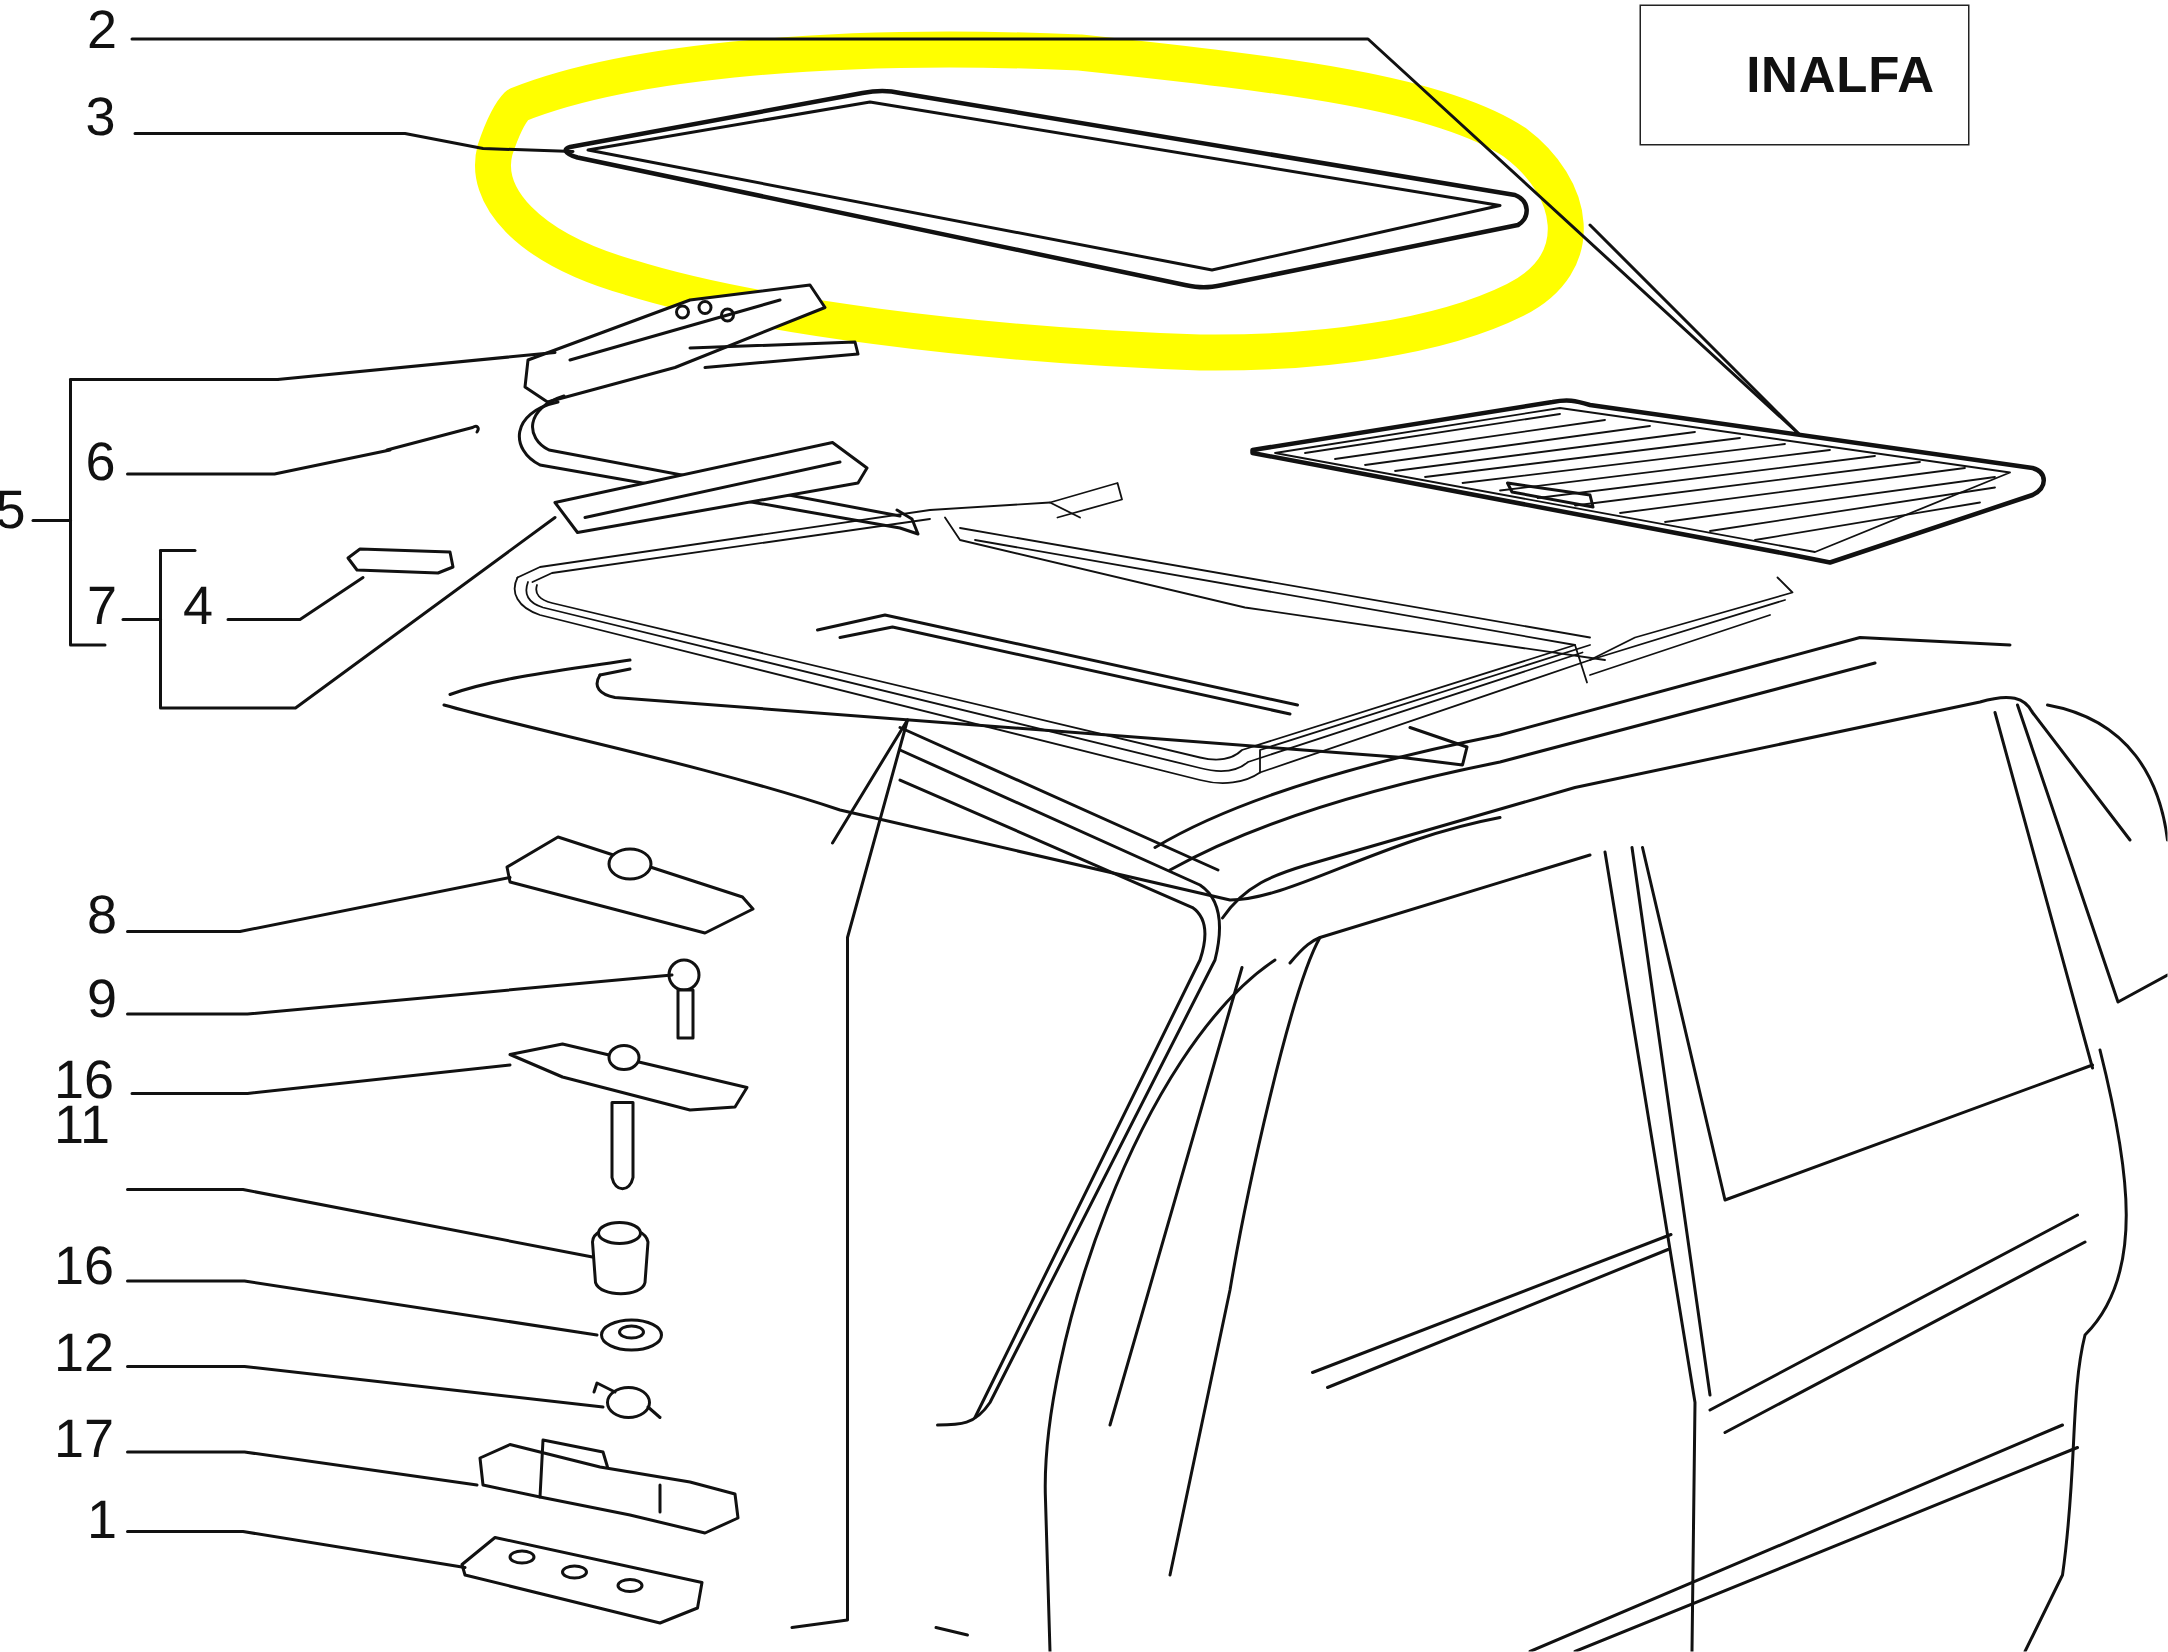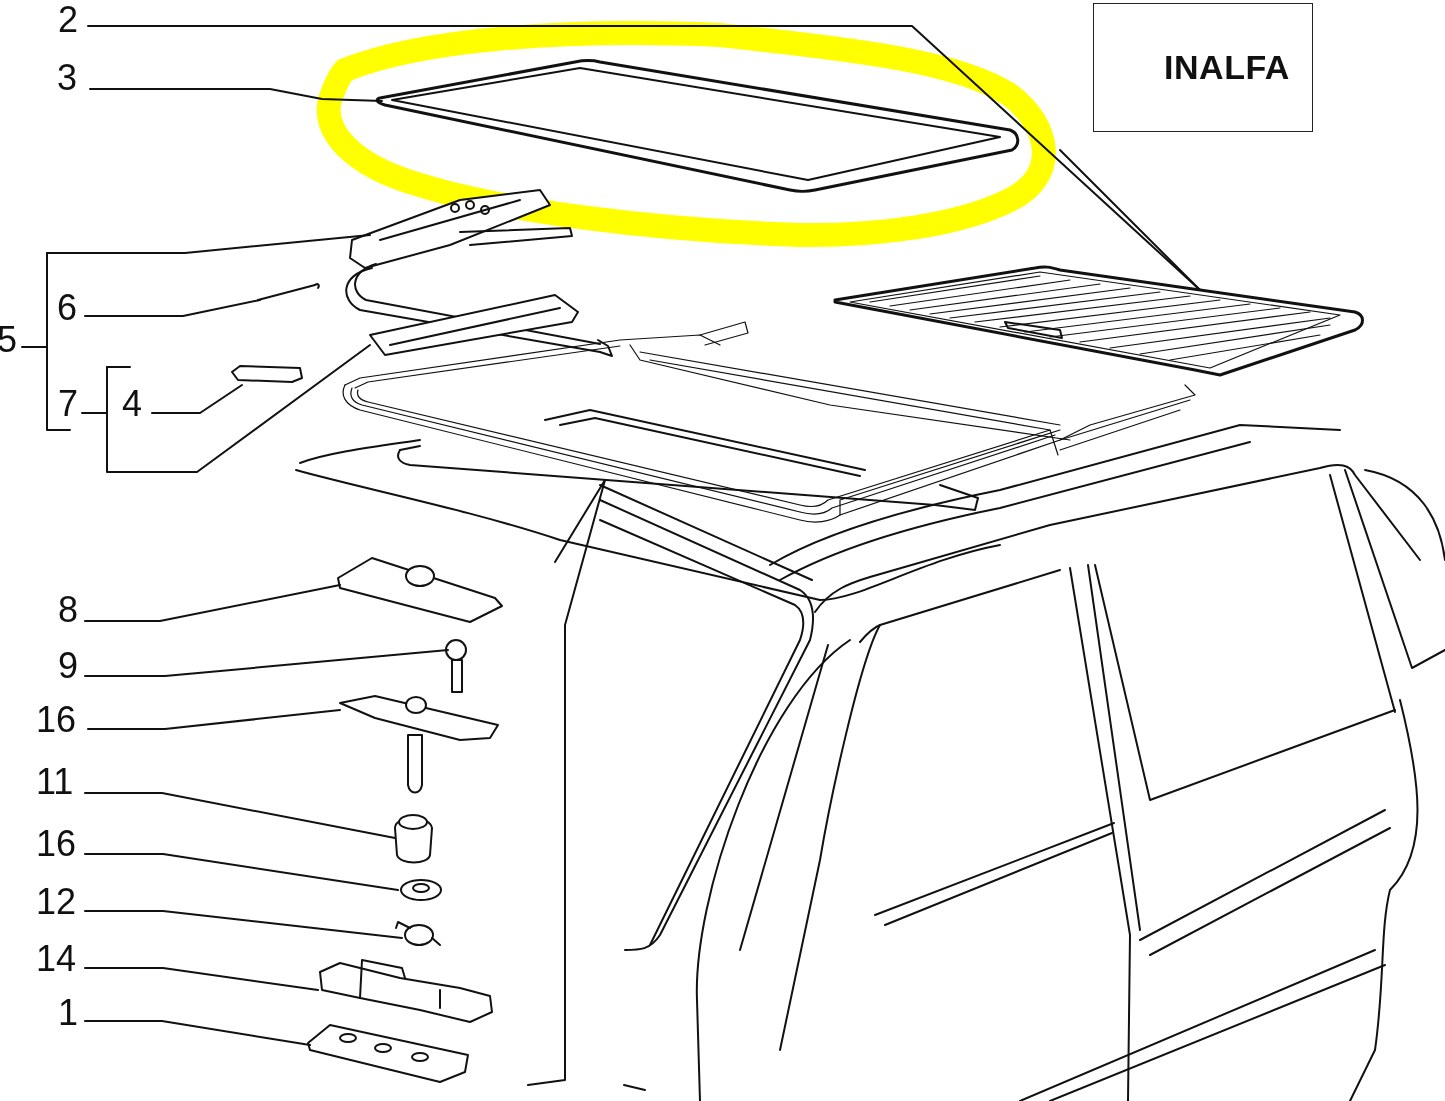--- a/index.html
+++ b/index.html
@@ -1,21 +1,21 @@
 <!DOCTYPE html>
 <html><head>
 <meta charset="utf-8">
 <style>
   html, body { margin: 0; padding: 0; background: #ffffff; }
   body { width: 1445px; height: 1101px; position: relative; overflow: hidden;
          font-family: "Liberation Sans", sans-serif; }
   #stage { position: absolute; left: 0; top: 0; width: 1445px; height: 1101px; }
   .callout { position: absolute; font-family: "Liberation Sans", sans-serif;
              font-size: 36px; line-height: 36px; color: #111; }
-  .brand-box { position: absolute; left: 1093px; top: 3px; width: 220px; height: 129px;
+  .brand-box { position: absolute; left: 1093px; top: 3px; width: 220px; height: 94px;
                border: 1.5px solid #222; box-sizing: border-box;
                display: flex; align-items: center; justify-content: center; padding-left: 48px; }
   .brand-text { font-family: "Liberation Sans", sans-serif; font-weight: bold;
                 font-size: 34px; color: #111; letter-spacing: 0.5px; }
   svg .ln { stroke: #111; fill: none; stroke-width: 2; stroke-linecap: round; stroke-linejoin: round; }
   svg .thin { stroke: #111; fill: none; stroke-width: 1.2; stroke-linecap: round; stroke-linejoin: round; }
   svg .thick { stroke: #111; fill: none; stroke-width: 3; stroke-linecap: round; stroke-linejoin: round; }
   svg .part { stroke: #111; fill: #fff; stroke-width: 2; stroke-linejoin: round; }
 </style>
 </head>
@@ -171,22 +171,22 @@
 
   <span class="callout" style="left:58px;top:2px">2</span>
   <span class="callout" style="left:57px;top:60px">3</span>
   <span class="callout" style="left:-3px;top:322px">5</span>
   <span class="callout" style="left:57px;top:290px">6</span>
   <span class="callout" style="left:58px;top:386px">7</span>
   <span class="callout" style="left:122px;top:386px">4</span>
   <span class="callout" style="left:58px;top:592px">8</span>
   <span class="callout" style="left:58px;top:648px">9</span>
   <span class="callout" style="left:36px;top:702px">16</span>
-  <span class="callout" style="left:36px;top:764px">11</span>
+  <span class="callout" style="left:36px;top:732px">11</span>
   <span class="callout" style="left:36px;top:826px">16</span>
   <span class="callout" style="left:36px;top:884px">12</span>
-  <span class="callout" style="left:36px;top:941px">14</span>
+  <span class="callout" style="left:36px;top:941px">17</span>
   <span class="callout" style="left:58px;top:995px">1</span>
 
   <div class="brand-box">
     <span class="brand-text">INALFA</span>
   </div>
 </div>
 
 </body></html>

